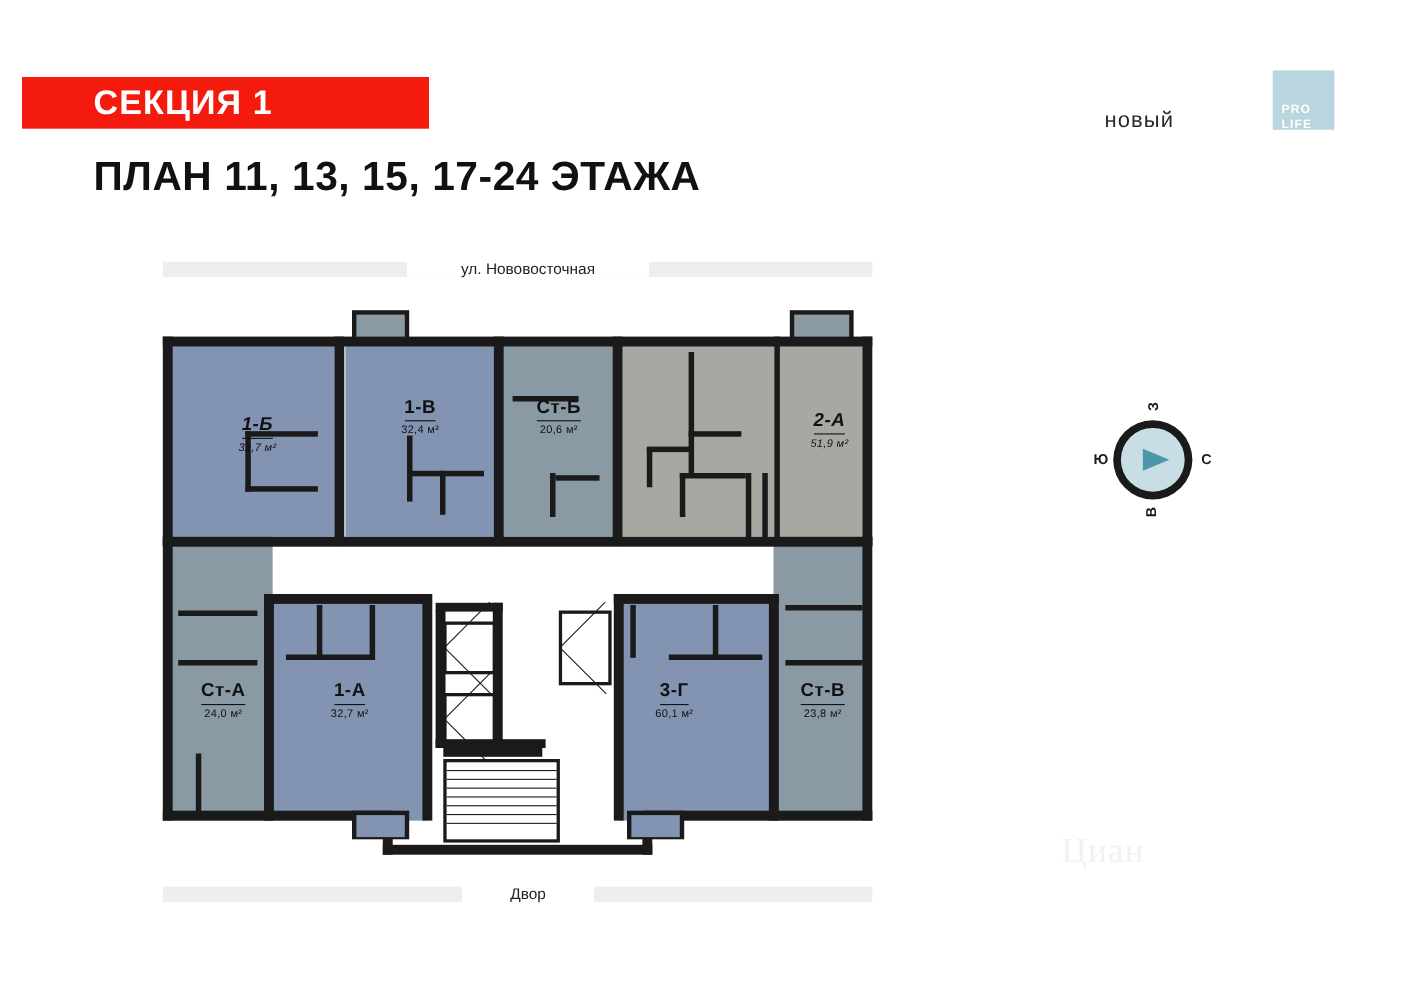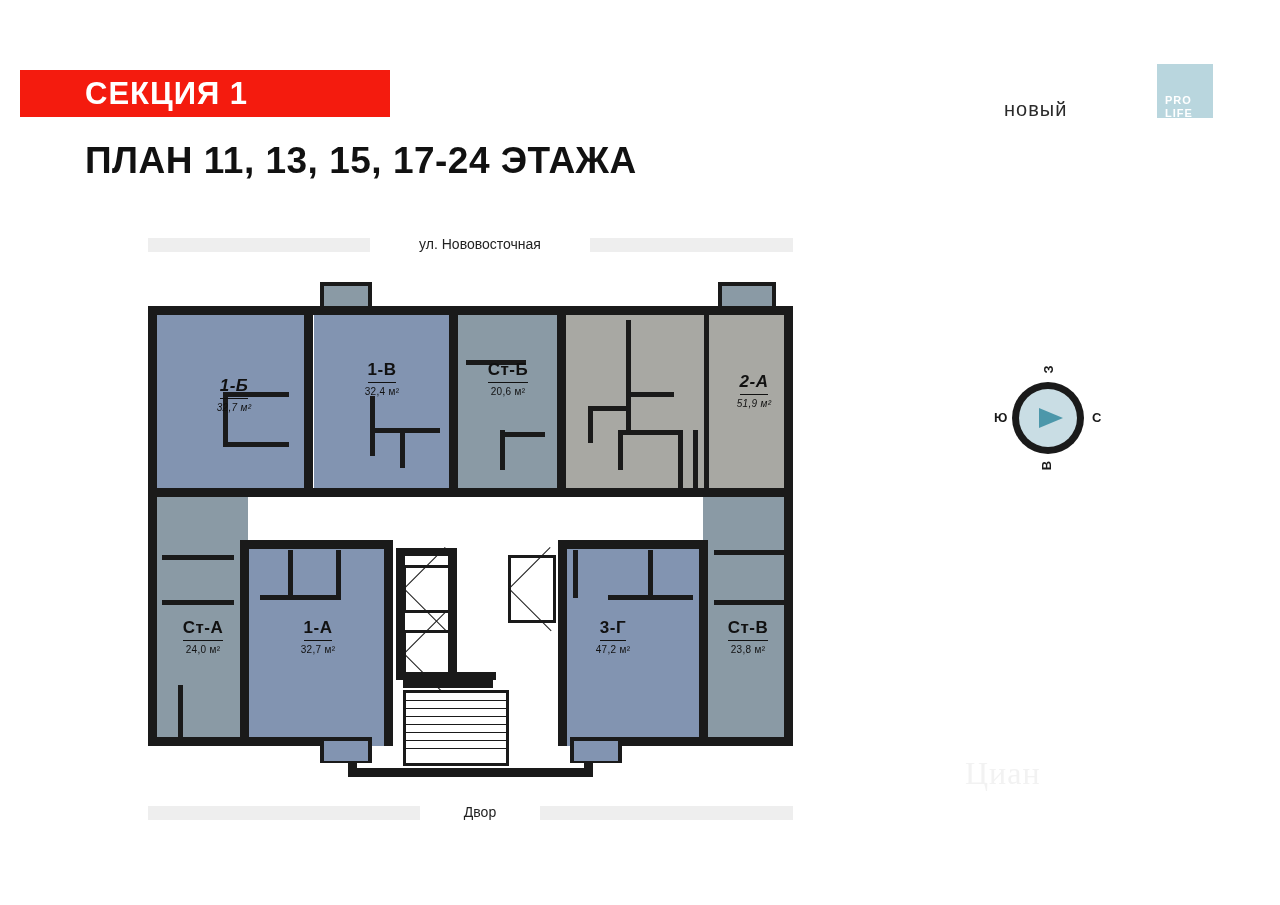--- a/index.html
+++ b/index.html
@@ -392,21 +392,21 @@
   <div class="unit-label" style="left:5px; top:318px; width:100px;">
     <span class="unit-name">Ст-А</span>
     <span class="unit-area">24,0 м²</span>
   </div>
   <div class="unit-label" style="left:120px; top:318px; width:100px;">
     <span class="unit-name">1-А</span>
     <span class="unit-area">32,7 м²</span>
   </div>
   <div class="unit-label" style="left:415px; top:318px; width:100px;">
     <span class="unit-name">3-Г</span>
-    <span class="unit-area">47,2 м²</span>
+    <span class="unit-area">60,1 м²</span>
   </div>
   <div class="unit-label" style="left:550px; top:318px; width:100px;">
     <span class="unit-name">Ст-В</span>
     <span class="unit-area">23,8 м²</span>
   </div>
 </div>
 
 <div class="street-bar" style="left:148px; top:806px; width:645px;"></div>
 <div class="street-label" style="left:420px; top:804px; width:100px;">Двор</div>
 

